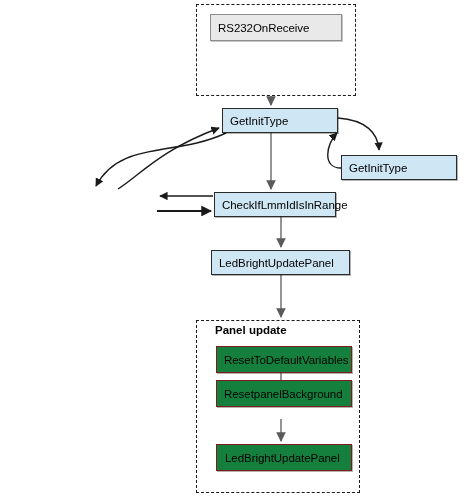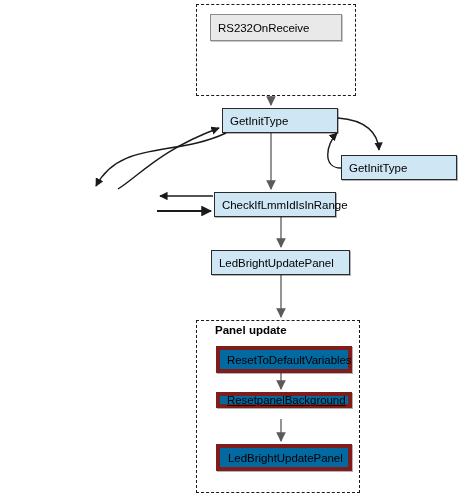--- a/index.html
+++ b/index.html
@@ -58,22 +58,22 @@
     background: #cfe7f5;
     border: 1px solid #2a2a2a;
     box-shadow: 1px 1px 0 rgba(0,0,0,0.30);
   }
   .node.lightgray {
     background: #e9e9e9;
     border: 1px solid #8c8c8c;
     box-shadow: 1px 1px 0 rgba(0,0,0,0.22);
   }
   .node.darkgray {
-    background: #0369a1;
-    border: 4px solid #7f1d1d;
+    background: #15803d;
+    border: 1px solid #7f1d1d;
     box-shadow: 1px 1px 0 rgba(0,0,0,0.30);
   }
 </style>
 </head>
 <body>
 
 <div id="diagram">
 
   <svg class="edge-layer" viewBox="0 0 474 501" width="474" height="501" xmlns="http://www.w3.org/2000/svg">
     <defs>
@@ -158,21 +158,21 @@
   </div>
 
   <div class="node blue" style="left:211px; top:250px; width:139px; height:25px;">
     <span>LedBrightUpdatePanel</span>
   </div>
 
   <div class="node darkgray" style="left:216px; top:346px; width:136px; height:27px;">
     <span>ResetToDefaultVariables</span>
   </div>
 
-  <div class="node darkgray" style="left:216px; top:392px; width:136px; height:16px;text-decoration:underline;">
+  <div class="node darkgray" style="left:216px; top:380px; width:136px; height:27px;">
     <span>ResetpanelBackground</span>
   </div>
 
   <div class="node darkgray" style="left:216px; top:444px; width:136px; height:27px;padding-left:8px;">
     <span>LedBrightUpdatePanel</span>
   </div>
 
 </div>
 
 </body></html>

